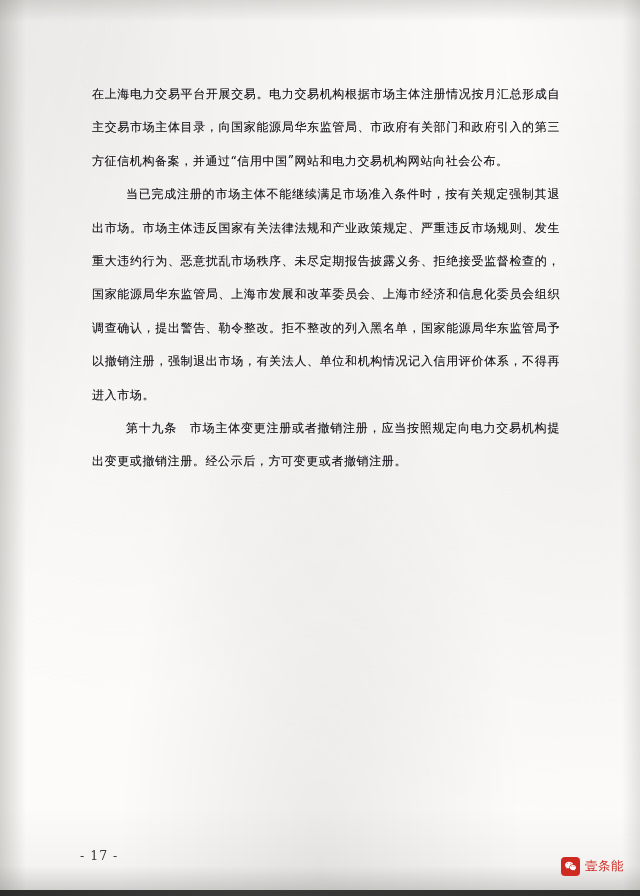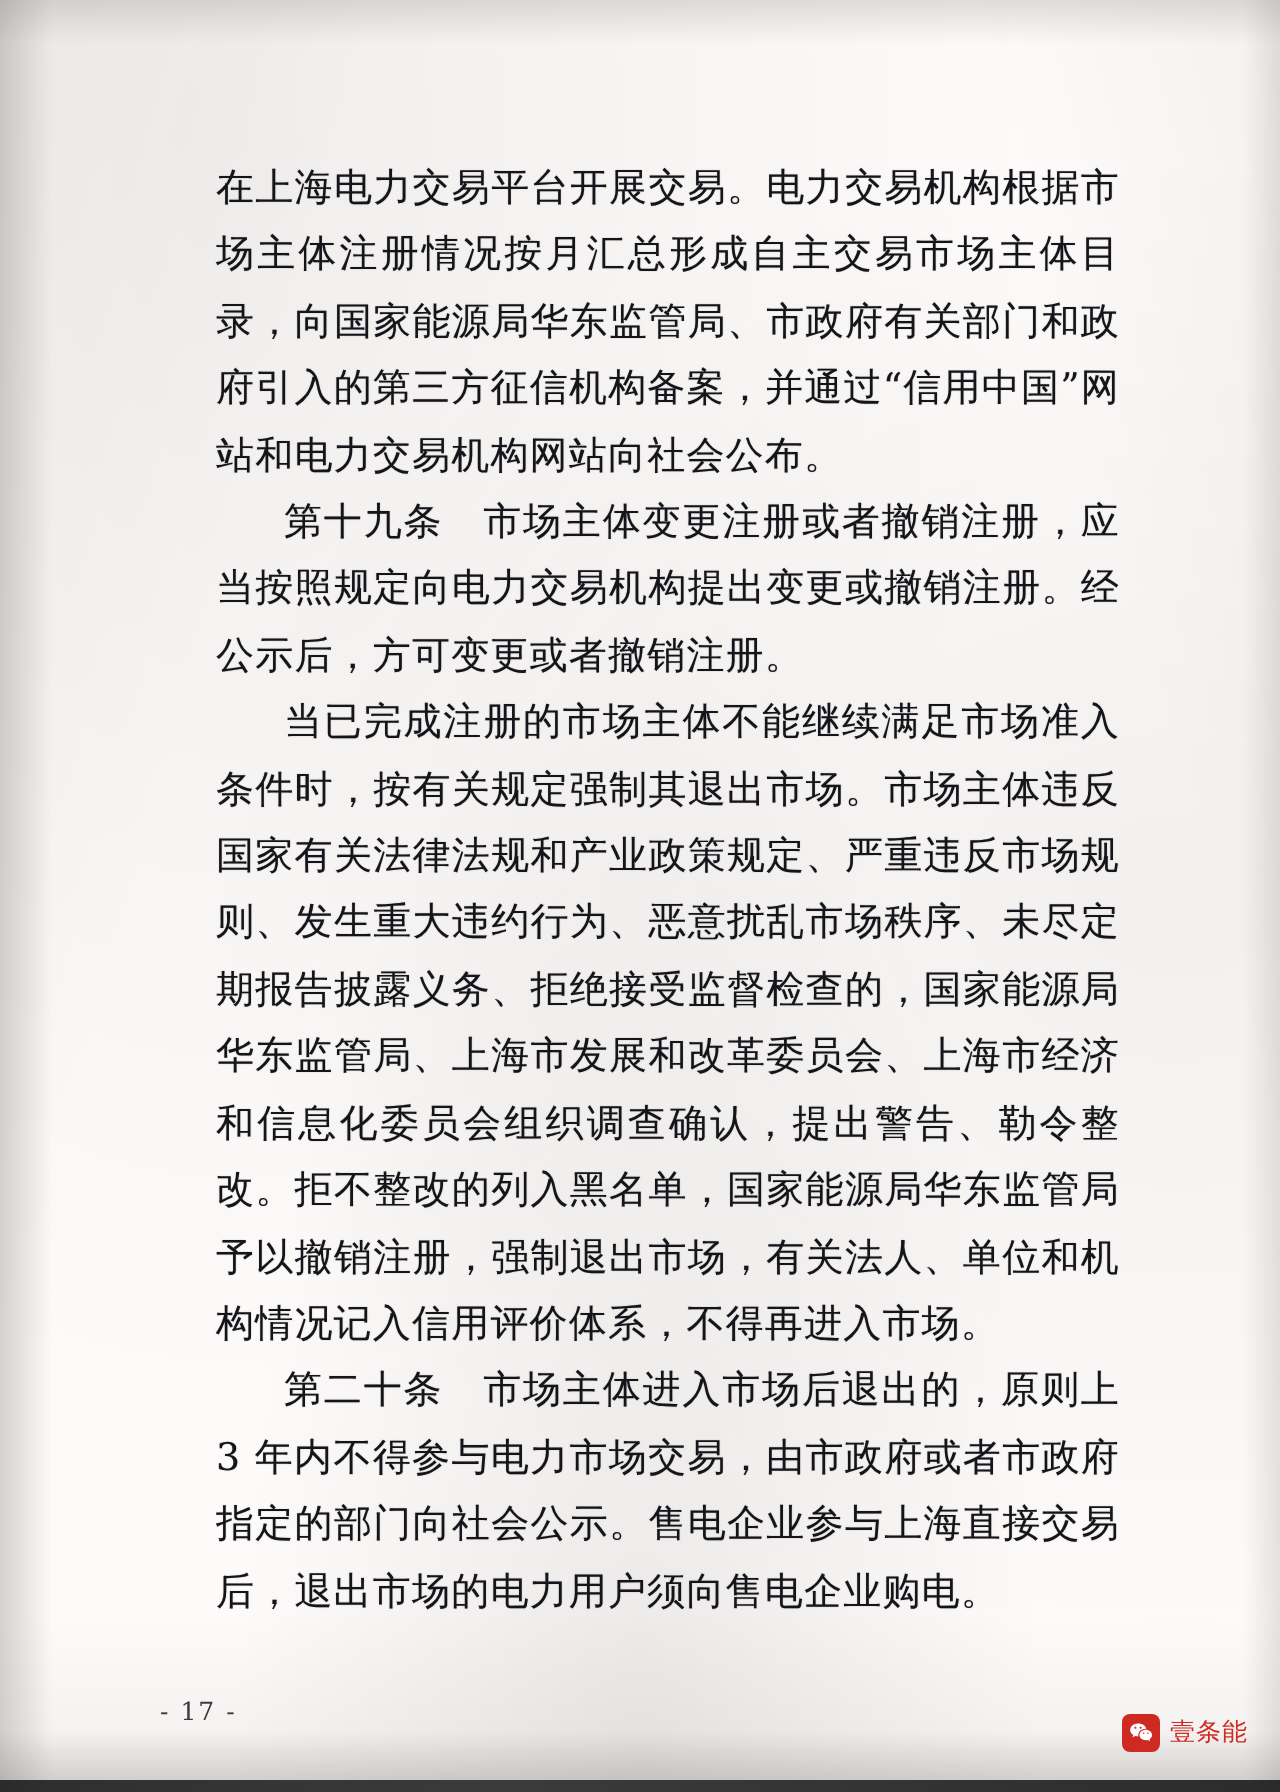--- a/index.html
+++ b/index.html
@@ -64,27 +64,27 @@
     pointer-events: none;
   }
 
   #text-body {
     position: absolute;
     left: 92px;
     top: 78px;
     width: 468px;
   }
   .para {
-    font-size: 19px;
+    font-size: 12px;
     line-height: 33.4px;
     letter-spacing: 0.6px;
     color: #15141a;
     text-align: justify;
     text-justify: inter-character;
-    margin: 0 0 0 16px;
+    margin: 0 0 0 0;
     font-family: "DejaVu Serif", "Liberation Serif", serif;
     text-shadow: 0 0 0.6px rgba(0,0,0,0.35);
   }
   .para.indent {
     text-indent: 34px;
   }
   .page-number {
     position: absolute;
     left: 80px;
     top: 848px;
@@ -131,23 +131,22 @@
 <body>
 
 <div id="page">
   <div class="scan-edge-left"></div>
   <div class="scan-edge-top"></div>
   <div class="scan-edge-right"></div>
   <div class="scan-edge-bottom"></div>
 
   <div id="text-body">
     <p class="para">在上海电力交易平台开展交易。电力交易机构根据市场主体注册情况按月汇总形成自主交易市场主体目录，向国家能源局华东监管局、市政府有关部门和政府引入的第三方征信机构备案，并通过“信用中国”网站和电力交易机构网站向社会公布。</p>
+    <p class="para indent">当已完成注册的市场主体不能继续满足市场准入条件时，按有关规定强制其退出市场。市场主体违反国家有关法律法规和产业政策规定、严重违反市场规则、发生重大违约行为、恶意扰乱市场秩序、未尽定期报告披露义务、拒绝接受监督检查的，国家能源局华东监管局、上海市发展和改革委员会、上海市经济和信息化委员会组织调查确认，提出警告、勒令整改。拒不整改的列入黑名单，国家能源局华东监管局予以撤销注册，强制退出市场，有关法人、单位和机构情况记入信用评价体系，不得再进入市场。</p>
     <p class="para indent">第十九条　市场主体变更注册或者撤销注册，应当按照规定向电力交易机构提出变更或撤销注册。经公示后，方可变更或者撤销注册。</p>
-    <p class="para indent">当已完成注册的市场主体不能继续满足市场准入条件时，按有关规定强制其退出市场。市场主体违反国家有关法律法规和产业政策规定、严重违反市场规则、发生重大违约行为、恶意扰乱市场秩序、未尽定期报告披露义务、拒绝接受监督检查的，国家能源局华东监管局、上海市发展和改革委员会、上海市经济和信息化委员会组织调查确认，提出警告、勒令整改。拒不整改的列入黑名单，国家能源局华东监管局予以撤销注册，强制退出市场，有关法人、单位和机构情况记入信用评价体系，不得再进入市场。</p>
-    <p class="para indent">第二十条　市场主体进入市场后退出的，原则上 3 年内不得参与电力市场交易，由市政府或者市政府指定的部门向社会公示。售电企业参与上海直接交易后，退出市场的电力用户须向售电企业购电。</p>
   </div>
 
   <div class="page-number">- 17 -</div>
 
   <div class="watermark">
     <span class="wm-badge">
       <svg width="13" height="13" viewBox="0 0 24 24" aria-hidden="true">
         <path d="M9.2 3.2C5.2 3.2 2 5.9 2 9.2c0 1.9 1.1 3.6 2.8 4.7L4.1 16l2.5-1.3c.8.2 1.7.4 2.6.4h.5c-.1-.4-.2-.9-.2-1.3 0-3.2 3.1-5.8 6.9-5.8h.5c-.6-2.7-3.6-4.8-7.7-4.8zm-2.4 3c.5 0 .9.4.9.9s-.4.9-.9.9-.9-.4-.9-.9.4-.9.9-.9zm4.8 0c.5 0 .9.4.9.9s-.4.9-.9.9-.9-.4-.9-.9.4-.9.9-.9z" fill="#ffffff"></path>
         <path d="M16.4 9.1c-3.2 0-5.8 2.2-5.8 4.8s2.6 4.8 5.8 4.8c.7 0 1.4-.1 2-.3l2 1.1-.5-1.8c1.4-.9 2.3-2.3 2.3-3.8 0-2.6-2.6-4.8-5.8-4.8zm-1.9 2.5c.4 0 .7.3.7.7s-.3.7-.7.7-.7-.3-.7-.7.3-.7.7-.7zm3.9 0c.4 0 .7.3.7.7s-.3.7-.7.7-.7-.3-.7-.7.3-.7.7-.7z" fill="#ffffff"></path>
       </svg>

